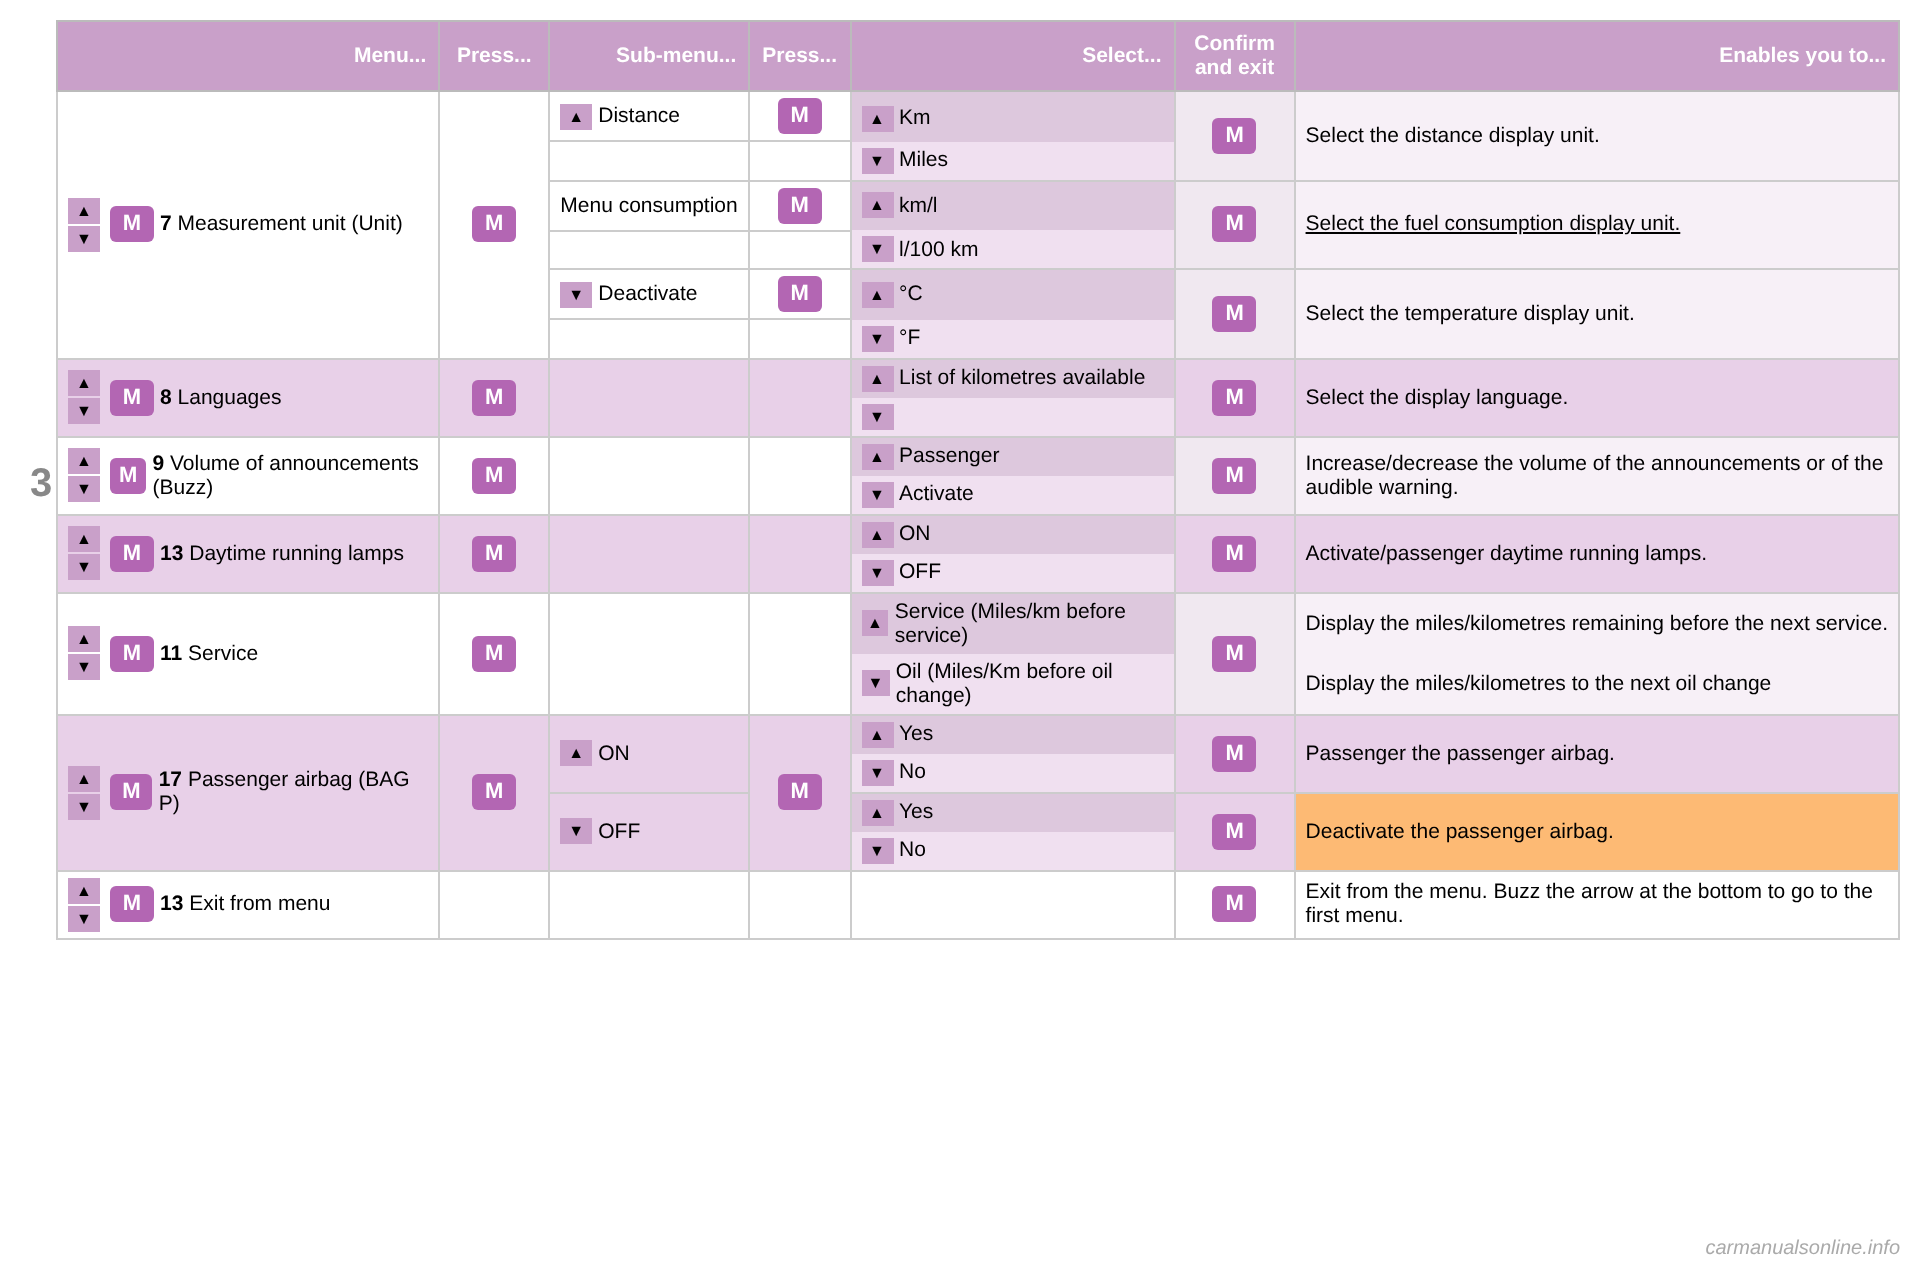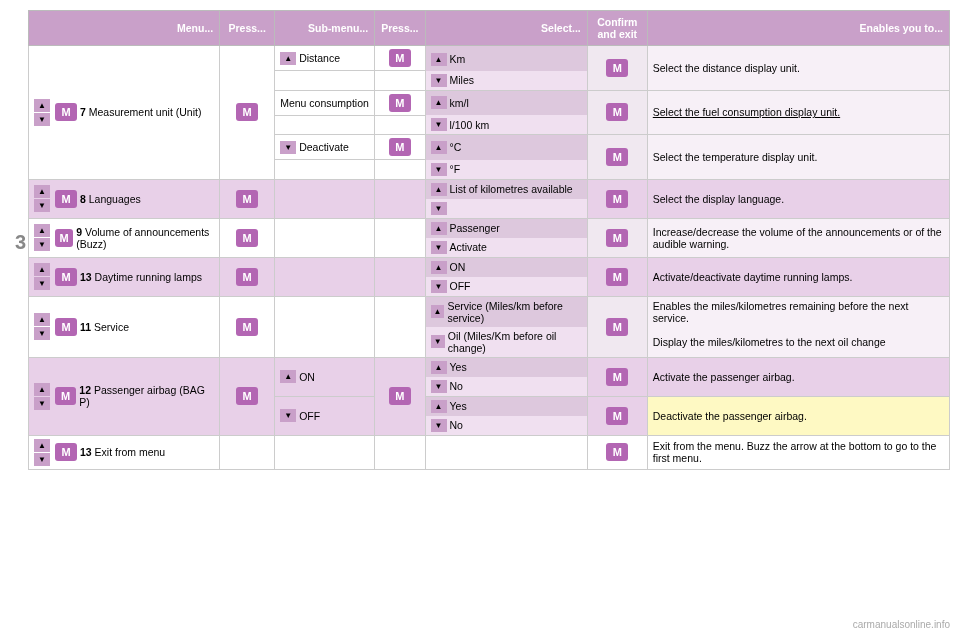--- a/index.html
+++ b/index.html
@@ -150,20 +150,21 @@
     .cell-enables {
       min-width: 160px;
     }
 
     .watermark {
       position: fixed;
       bottom: 10px;
       right: 10px;
       color: #aaa;
       font-size: 10px;
+      font-style: italic;
     }
 
     .inline-row {
       display: flex;
       align-items: center;
       gap: 3px;
     }
   </style>
 </head>
 <body>
@@ -392,21 +393,21 @@
             <td class="cell-select" style="background:#ddc8dd; border-bottom:none;">
               <div class="inline-row">
                 <button class="arrow-single">▲</button>
                 <span>ON</span>
               </div>
             </td>
             <td rowspan="2" class="cell-confirm" style="background:#e8d0e8;">
               <button class="btn-m">M</button>
             </td>
             <td rowspan="2" class="cell-enables" style="background:#e8d0e8;">
-              Activate/deactivate daytime running lamps.
+              Activate/passenger daytime running lamps.
             </td>
           </tr>
           <tr>
             <td class="cell-select" style="background:#f0e0f0; border-top:none;">
               <div class="inline-row">
                 <button class="arrow-single">▼</button>
                 <span>OFF</span>
               </div>
             </td>
           </tr>
@@ -430,21 +431,21 @@
             <td class="cell-select" style="background:#ddc8dd; border-bottom:none;">
               <div class="inline-row">
                 <button class="arrow-single">▲</button>
                 <span>Service (Miles/km before service)</span>
               </div>
             </td>
             <td rowspan="2" class="cell-confirm" style="background:#f0e8f0;">
               <button class="btn-m">M</button>
             </td>
             <td class="cell-enables" style="background:#f7f0f7; border-bottom:none;">
-              Enables the miles/kilometres remaining before the next service.
+              Display the miles/kilometres remaining before the next service.
             </td>
           </tr>
           <tr>
             <td class="cell-select" style="background:#f0e0f0; border-top:none;">
               <div class="inline-row">
                 <button class="arrow-single">▼</button>
                 <span>Oil (Miles/Km before oil change)</span>
               </div>
             </td>
             <td class="cell-enables" style="background:#f7f0f7; border-top:none;">
@@ -453,21 +454,21 @@
           </tr>
 
           <tr class="row-shaded">
             <td rowspan="4" class="cell-menu" style="background:#e8d0e8;">
               <div class="inline-row">
                 <div class="arrow-block">
                   <button class="arrow-up">▲</button>
                   <button class="arrow-down">▼</button>
                 </div>
                 <button class="btn-m">M</button>
-                <span><strong>12</strong> Passenger airbag (BAG P)</span>
+                <span><strong>17</strong> Passenger airbag (BAG P)</span>
               </div>
             </td>
             <td rowspan="4" class="cell-press" style="background:#e8d0e8;">
               <button class="btn-m">M</button>
             </td>
             <td rowspan="2" class="cell-submenu" style="background:#e8d0e8;">
               <div class="inline-row">
                 <button class="arrow-single">▲</button>
                 <span>ON</span>
               </div>
@@ -478,21 +479,21 @@
             <td class="cell-select" style="background:#ddc8dd; border-bottom:none;">
               <div class="inline-row">
                 <button class="arrow-single">▲</button>
                 <span>Yes</span>
               </div>
             </td>
             <td rowspan="2" class="cell-confirm" style="background:#e8d0e8;">
               <button class="btn-m">M</button>
             </td>
             <td rowspan="2" class="cell-enables" style="background:#e8d0e8;">
-              Activate the passenger airbag.
+              Passenger the passenger airbag.
             </td>
           </tr>
           <tr>
             <td class="cell-select" style="background:#f0e0f0; border-top:none;">
               <div class="inline-row">
                 <button class="arrow-single">▼</button>
                 <span>No</span>
               </div>
             </td>
           </tr>
@@ -505,21 +506,21 @@
             </td>
             <td class="cell-select" style="background:#ddc8dd; border-bottom:none;">
               <div class="inline-row">
                 <button class="arrow-single">▲</button>
                 <span>Yes</span>
               </div>
             </td>
             <td rowspan="2" class="cell-confirm" style="background:#e8d0e8;">
               <button class="btn-m">M</button>
             </td>
-            <td rowspan="2" class="cell-enables" style="background:#fef9c3;margin-top:24px;">
+            <td rowspan="2" class="cell-enables" style="background:#fdba74;margin-top:24px;">
               Deactivate the passenger airbag.
             </td>
           </tr>
           <tr>
             <td class="cell-select" style="background:#f0e0f0; border-top:none;">
               <div class="inline-row">
                 <button class="arrow-single">▼</button>
                 <span>No</span>
               </div>
             </td>

